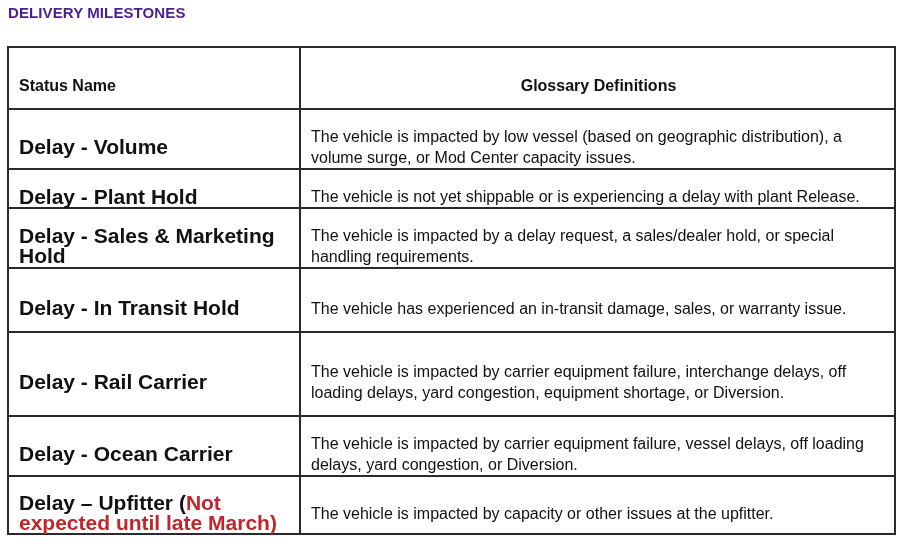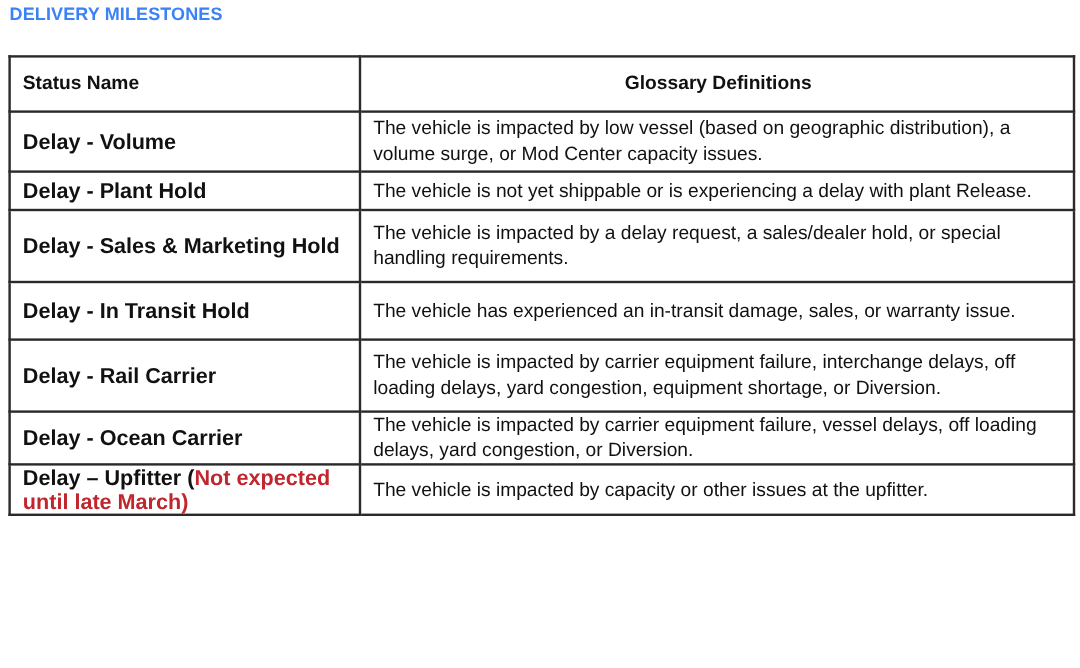--- a/index.html
+++ b/index.html
@@ -1,26 +1,26 @@
 <!DOCTYPE html>
 <html><head>
 <meta charset="utf-8">
 <style>
   html, body { margin: 0; padding: 0; background: #ffffff; }
   body { width: 900px; height: 557px; position: relative; overflow: hidden;
          font-family: "Liberation Sans", sans-serif; color: #111111; }
   .doc-title { position: absolute; left: 8px; top: 4px; font-size: 15px; font-weight: bold;
-               letter-spacing: 0.1px; color: #3b82f6; }
+               letter-spacing: 0.1px; color: #4c1d95; }
   table.glossary { position: absolute; left: 7px; top: 46px; width: 889px;
                    border-collapse: collapse; table-layout: fixed; }
-  table.glossary td, table.glossary th { border: 2px solid #2a2a2a; padding: 0 8px 0 10px;
+  table.glossary td, table.glossary th { border: 2px solid #2a2a2a; padding: 16px 8px 0 10px;
                    vertical-align: middle; }
   table.glossary th { font-size: 16px; font-weight: bold; text-align: left; height: 44px; }
   table.glossary th.def-head { text-align: center; }
-  td.status { font-size: 18px; font-weight: bold; line-height: 20px; }
+  td.status { font-size: 21px; font-weight: bold; line-height: 20px; }
   td.def { font-size: 16px; line-height: 21px; padding-left: 10px; padding-right: 6px; }
   col.c1 { width: 292px; }
   .note { color: #c0262d; }
 </style>
 </head>
 <body>
 
 <div class="doc-title">DELIVERY MILESTONES</div>
 
 <table class="glossary">
@@ -40,25 +40,25 @@
       <td class="def">The vehicle is impacted by low vessel (based on geographic distribution), a volume surge, or Mod Center capacity issues.</td>
     </tr>
     <tr style="height:32px">
       <td class="status">Delay - Plant Hold</td>
       <td class="def">The vehicle is not yet shippable or is experiencing a delay with plant Release.</td>
     </tr>
     <tr style="height:60px">
       <td class="status">Delay - Sales &amp; Marketing Hold</td>
       <td class="def">The vehicle is impacted by a delay request, a sales/dealer hold, or special handling requirements.</td>
     </tr>
-    <tr style="height:48px">
+    <tr style="height:64px">
       <td class="status">Delay - In Transit Hold</td>
       <td class="def">The vehicle has experienced an in-transit damage, sales, or warranty issue.</td>
     </tr>
-    <tr style="height:60px">
+    <tr style="height:84px">
       <td class="status">Delay - Rail Carrier</td>
       <td class="def">The vehicle is impacted by carrier equipment failure, interchange delays, off loading delays, yard congestion, equipment shortage, or Diversion.</td>
     </tr>
     <tr style="height:44px">
       <td class="status">Delay - Ocean Carrier</td>
       <td class="def">The vehicle is impacted by carrier equipment failure, vessel delays, off loading delays, yard congestion, or Diversion.</td>
     </tr>
     <tr style="height:30px">
       <td class="status"><span>Delay – Upfitter (</span><span class="note">Not expected until late March)</span></td>
       <td class="def">The vehicle is impacted by capacity or other issues at the upfitter.</td>

